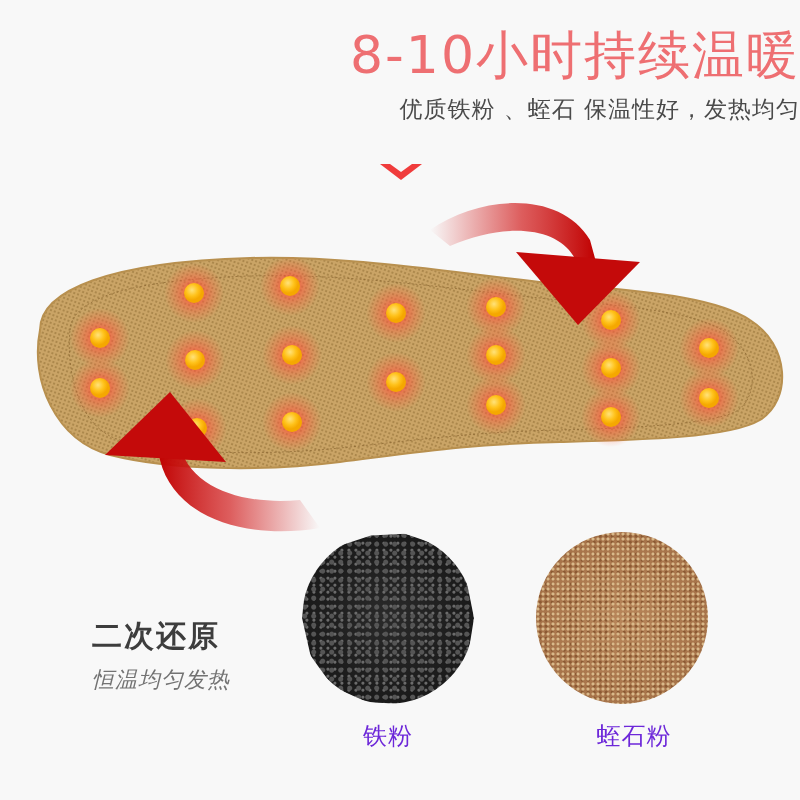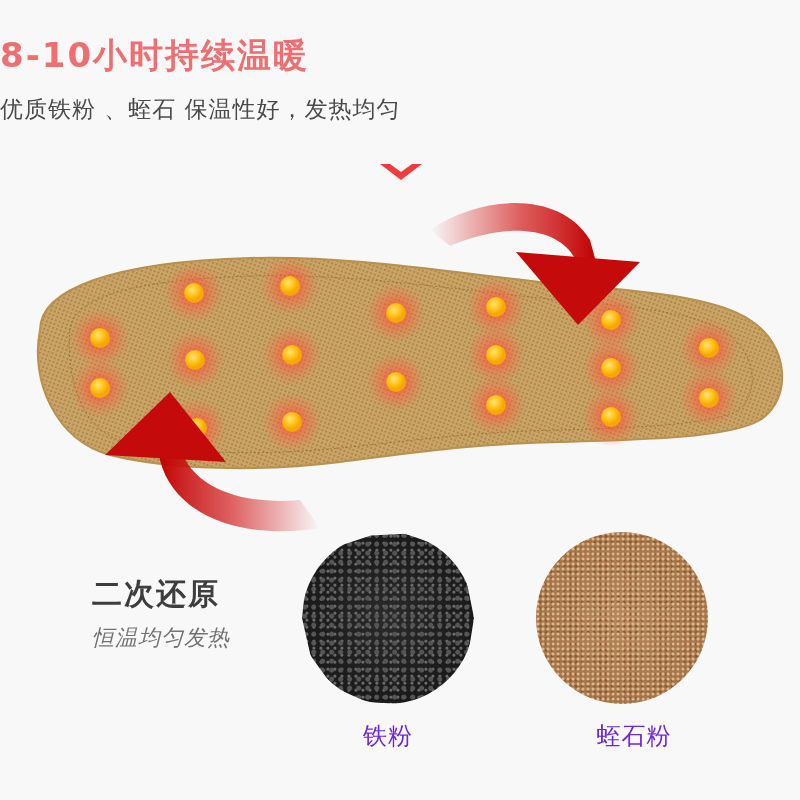--- a/index.html
+++ b/index.html
@@ -4,38 +4,38 @@
   <style>
     html, body { margin: 0; padding: 0; }
     body {
       width: 800px; height: 800px; overflow: hidden;
       background: #f8f8f8;
       font-family: "DejaVu Sans", "Liberation Sans", sans-serif;
       position: relative;
     }
     .title {
       position: absolute; left: 0; right: 0; top: 22px;
-      text-align: left;
-      font-size: 34px; line-height: 66px;
+      text-align: right;
+      font-size: 52px; line-height: 66px;
       color: #ee6f72; letter-spacing: 2px;
-      font-weight: bold;
+      font-weight: normal;
     }
     .subtitle {
       position: absolute; left: 0; right: 0; top: 92px;
-      text-align: left;
+      text-align: right;
       font-size: 23px; line-height: 34px;
       color: #4a4a4a; letter-spacing: 1px;
     }
     .chevron {
       position: absolute; left: 378px; top: 160px; width: 46px; height: 24px;
     }
     .insole-wrap { position: absolute; left: 0; top: 180px; width: 800px; height: 380px; }
     .left-col { position: absolute; left: 92px; top: 572px; }
     .left-title {
-      font-size: 30px; font-weight: bold; color: #3d3d3d; line-height: 44px; letter-spacing: 2px;
+      font-size: 30px; font-weight: bold; color: #3d3d3d; line-height: 44px; letter-spacing: 2px; margin-top: 42px;
     }
     .left-line {
       font-size: 22px; color: #737373; line-height: 44px; letter-spacing: 1px; font-style: italic;
     }
     .powder {
       position: absolute; width: 172px; height: 172px; border-radius: 50%;
       top: 532px;
     }
     .powder.iron {
       left: 302px;

